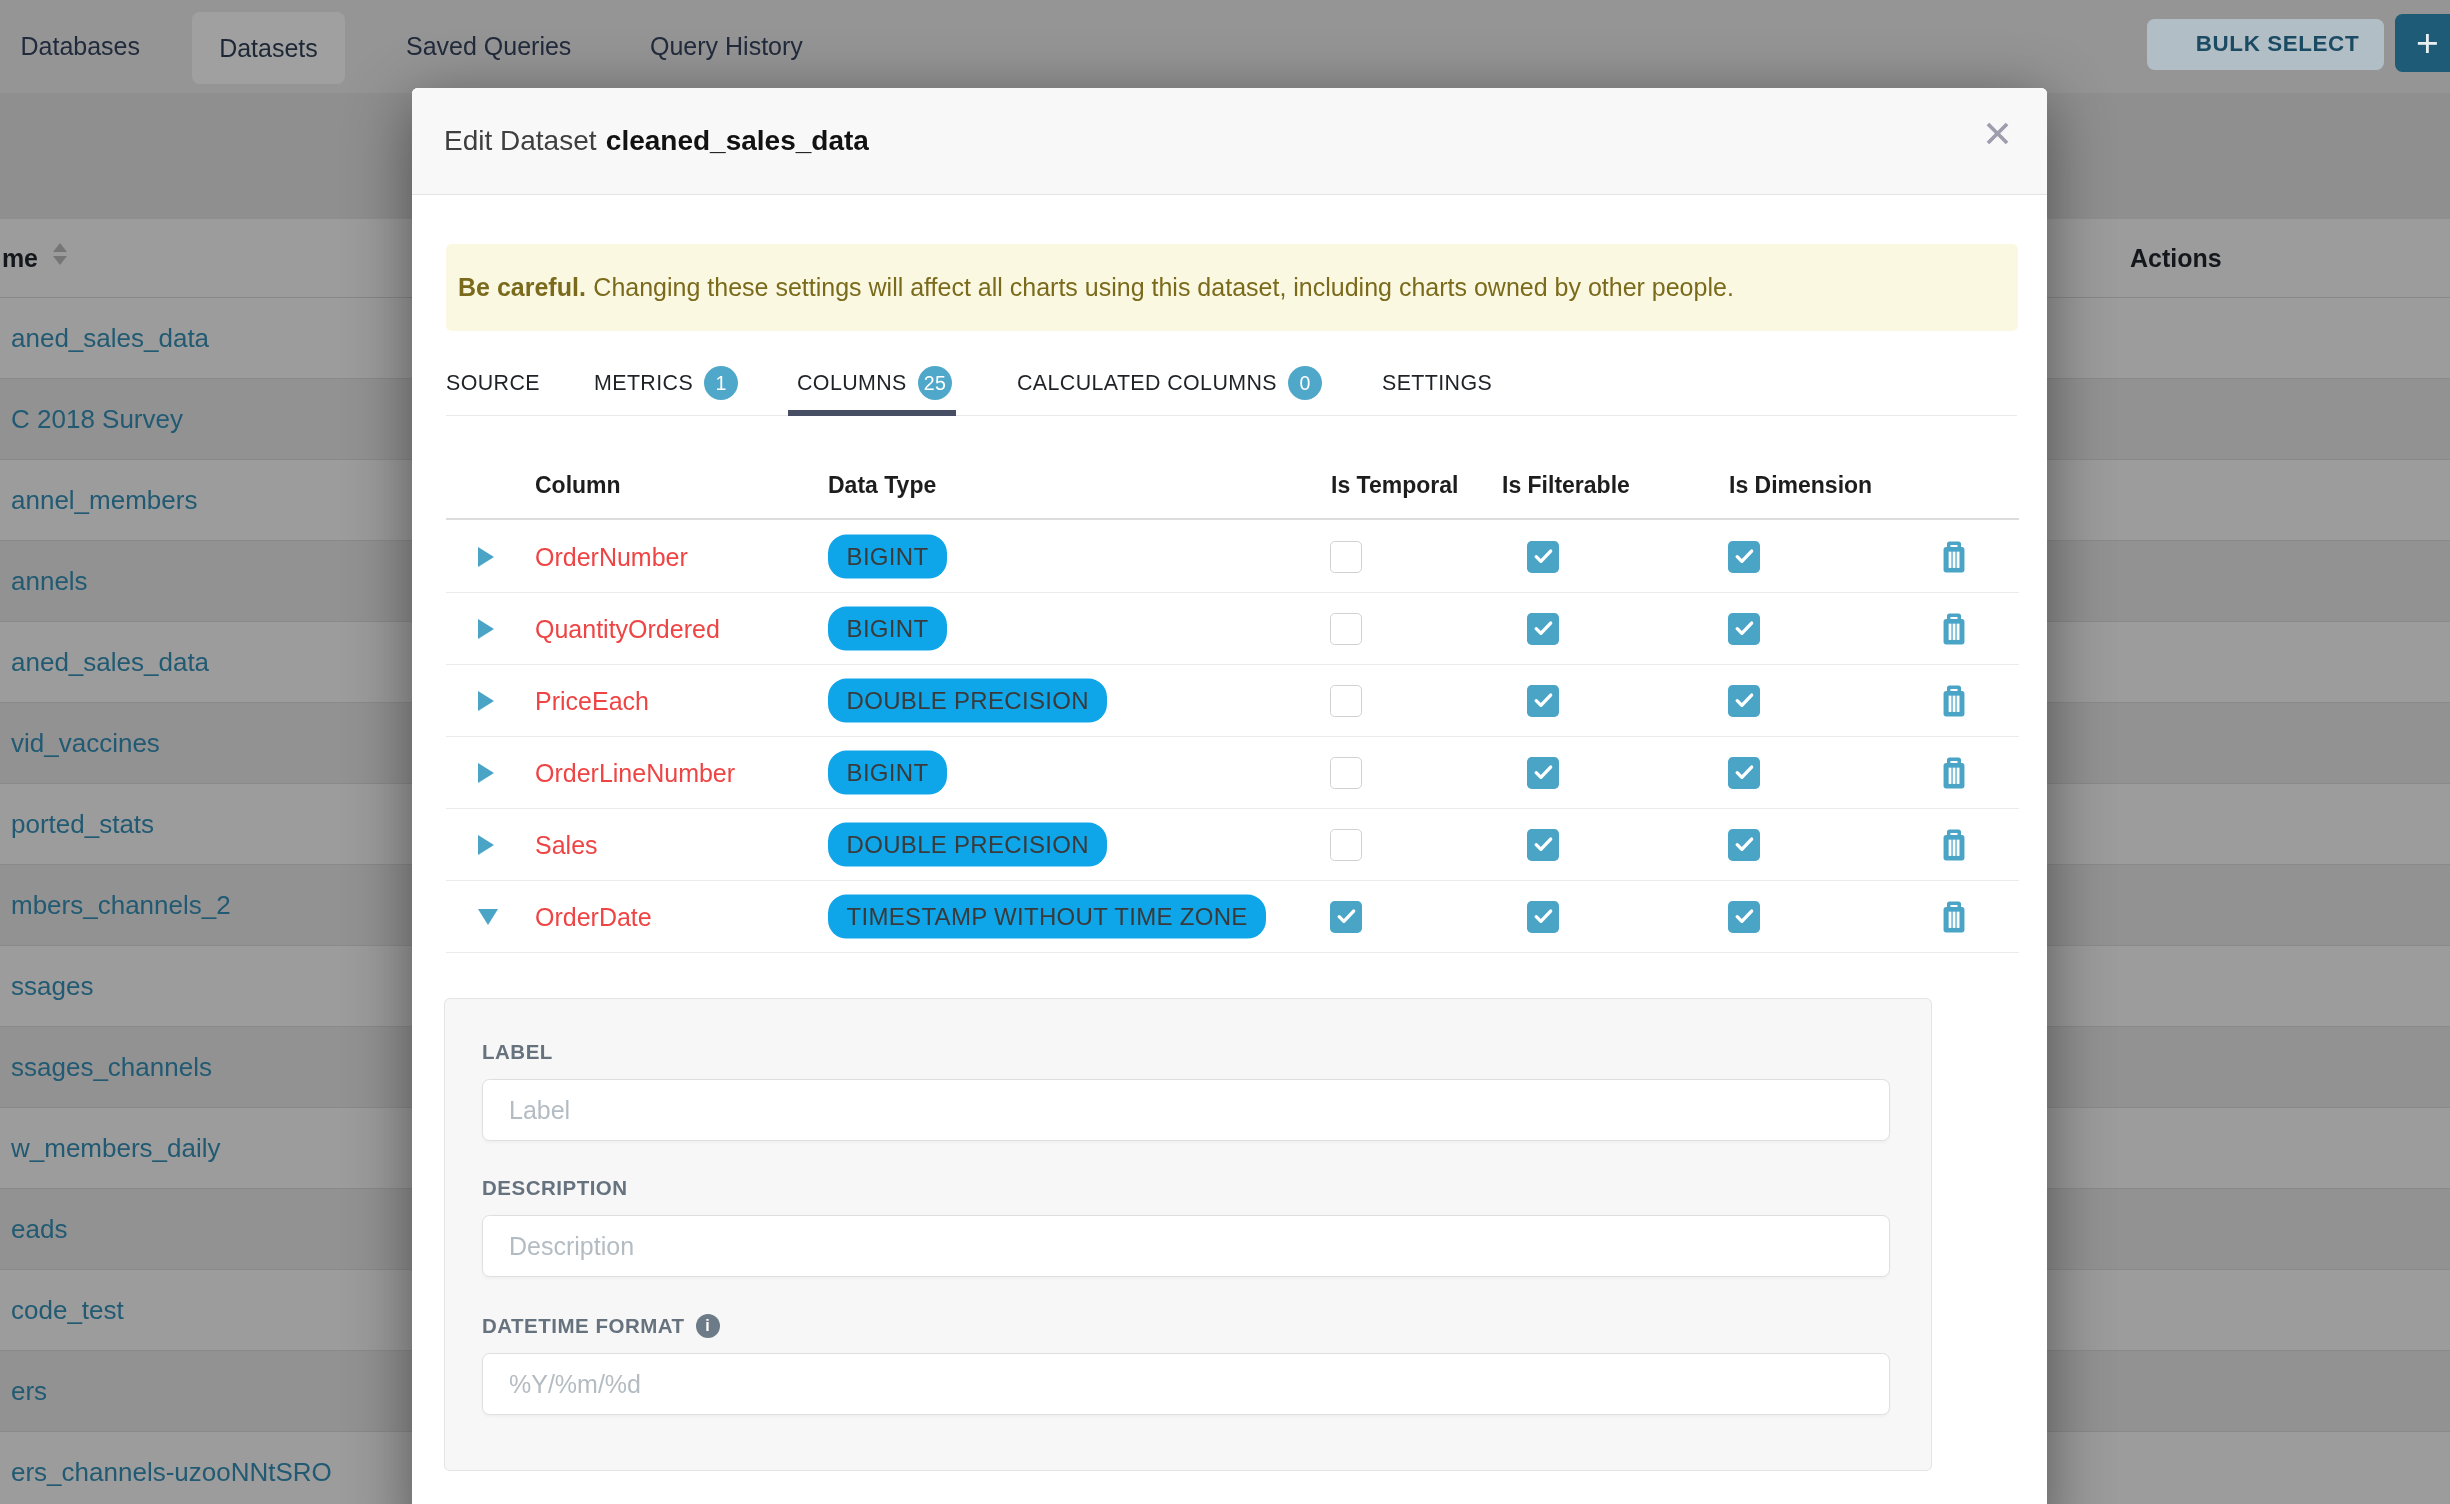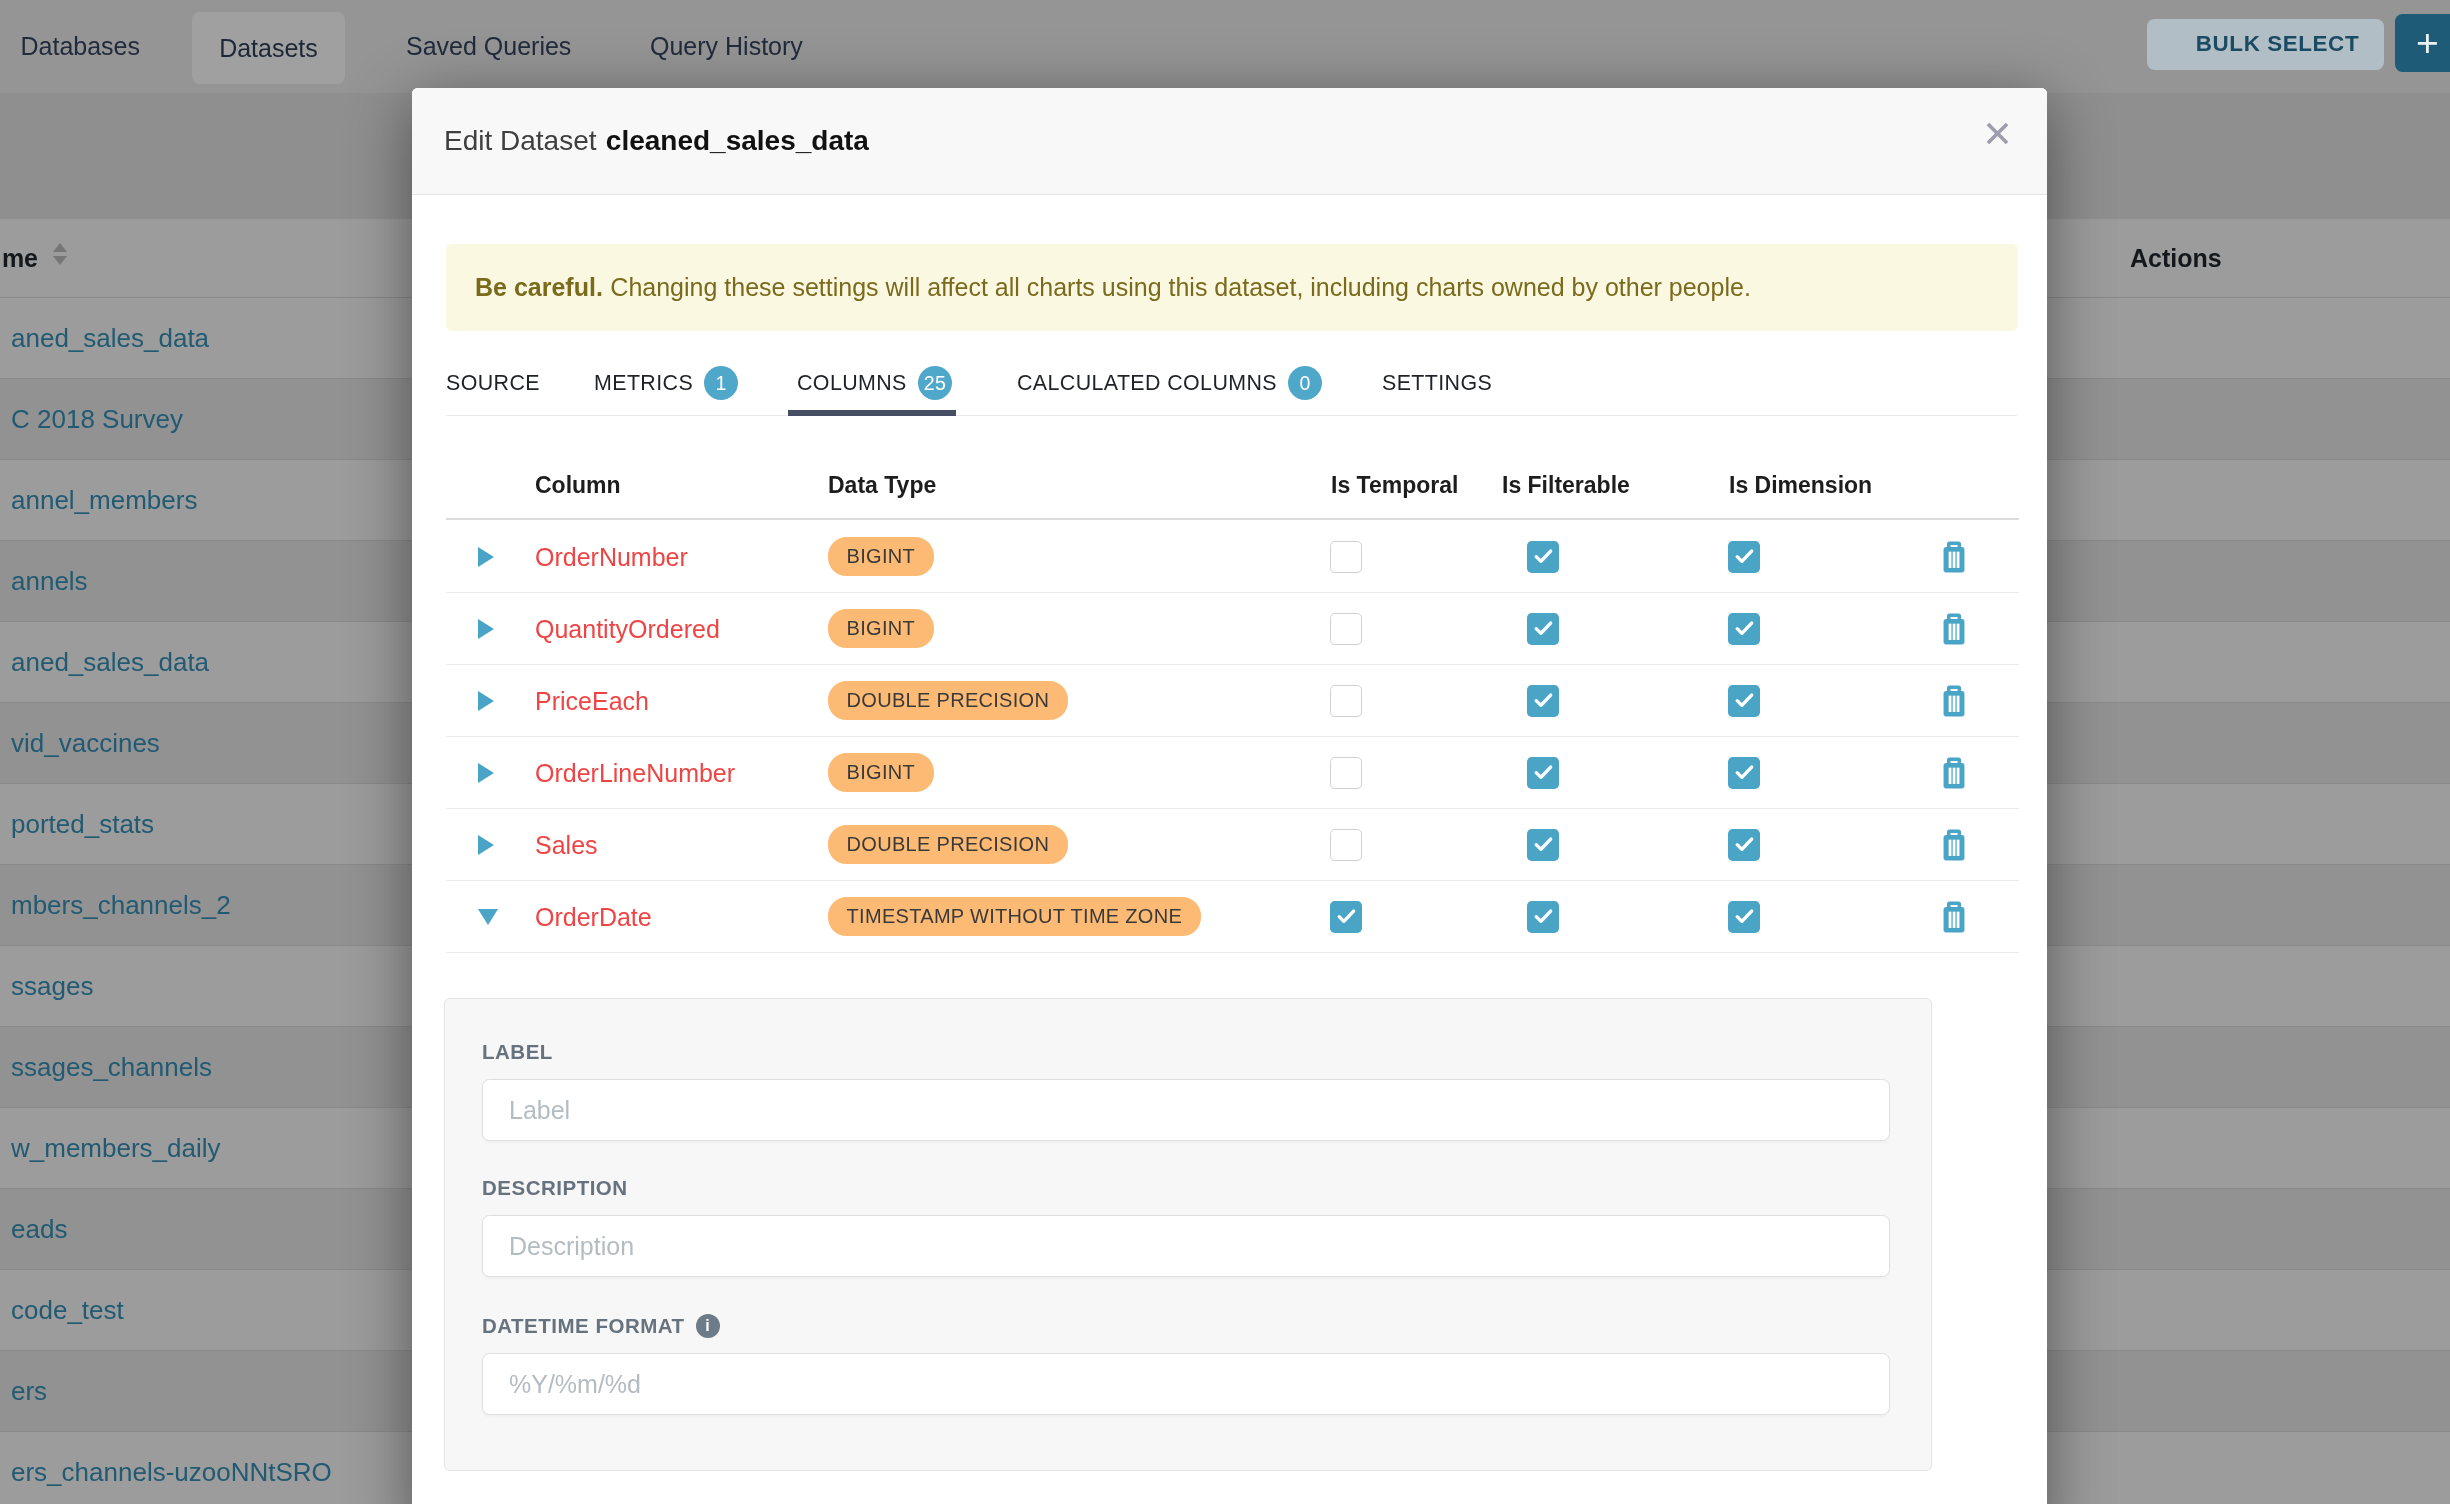--- a/index.html
+++ b/index.html
@@ -43,21 +43,21 @@
   .modal{position:absolute;left:412px;top:88px;width:1635px;height:1454px;background:#ffffff;
     border-radius:5.6px;box-shadow:0 13px 65px rgba(0,0,0,.45);}
   .modal-header{position:absolute;left:0;top:0;width:100%;height:106px;background:#f8f8f8;
     border-bottom:0.9px solid #e4e4e4;border-radius:5.6px 5.6px 0 0;}
   .modal-title{position:absolute;left:32px;top:0;height:106px;display:flex;align-items:center;
     font-size:28px;color:#3f3f3f;}
   .modal-title b{color:#121212;margin-left:9.3px;font-weight:700;}
   .modal-close{position:absolute;right:34px;top:28px;font-size:37px;font-weight:300;color:#9d9dad;
     cursor:pointer;line-height:1;}
   .warning{position:absolute;left:34px;top:156px;width:1572px;height:87px;border-radius:5.6px;
-    background:#fbf8e1;display:flex;align-items:center;padding-left:29px;box-sizing:border-box;
+    background:#fbf8e1;display:flex;align-items:center;padding-left:12px;box-sizing:border-box;
     font-size:25px;color:#7a6a1c;}
   .warning b{font-weight:700;margin-right:7.5px;}
 
   .tabs-row{position:absolute;left:34px;top:264px;right:30px;height:63px;border-bottom:1.9px solid #e9e9e9;}
   .tab{position:absolute;top:0;height:62px;display:flex;align-items:center;cursor:pointer;
     font-size:21.4px;font-weight:500;letter-spacing:0.4px;color:#1f2227;}
   .tab .badge{margin-left:11.2px;width:34px;height:34px;border-radius:50%;background:#4FA8C9;
     color:#fff;font-size:19.6px;font-weight:400;display:flex;align-items:center;justify-content:center;}
   .tab.active::after{content:"";position:absolute;left:-9.3px;right:-3.7px;bottom:-1.9px;height:5.6px;background:#454E63;}
 
@@ -68,22 +68,22 @@
   .ch-filterable{left:1056px;} .ch-dimension{left:1283px;}
 
   .cols-rows{position:absolute;left:34px;top:433px;right:28px;}
   .col-row{position:relative;height:71px;border-bottom:1.9px solid #ebebeb;}
   .cell{position:absolute;top:50%;transform:translateY(-50%);}
   .cell-caret{left:32px;}
   .tri-right{width:0;height:0;border-left:16px solid #49A4C6;border-top:10.3px solid transparent;border-bottom:10.3px solid transparent;cursor:pointer;}
   .tri-down{width:0;height:0;border-top:16px solid #49A4C6;border-left:10.3px solid transparent;border-right:10.3px solid transparent;cursor:pointer;}
   .cell-name{left:89px;font-size:25px;color:#ef4444;}
   .cell-type{left:382px;}
-  .type-pill{display:inline-block;background:#fdba74;border-radius:18.6px;padding:8.4px 18.6px;
-    font-size:20px;letter-spacing:0.3px;color:#3a3a3a;white-space:nowrap;}
+  .type-pill{display:inline-block;background:#0ea5e9;border-radius:18.6px;padding:8.4px 18.6px;
+    font-size:24px;letter-spacing:0.3px;color:#3a3a3a;white-space:nowrap;}
   .chk{width:32px;height:32px;border-radius:4.7px;box-sizing:border-box;cursor:pointer;
     display:flex;align-items:center;justify-content:center;}
   .chk.off{background:#fff;border:1.9px solid #cfd2d4;}
   .chk.on{background:#49A4C6;}
   .chk svg{width:22.4px;height:22.4px;}
   .cell-t{left:884px;} .cell-f{left:1081px;} .cell-d{left:1282px;}
   .cell-trash{left:1493px;cursor:pointer;}
   .cell-trash svg{width:30px;height:34px;display:block;}
 
   .detail-panel{position:absolute;left:32px;top:910px;width:1488px;height:473px;

